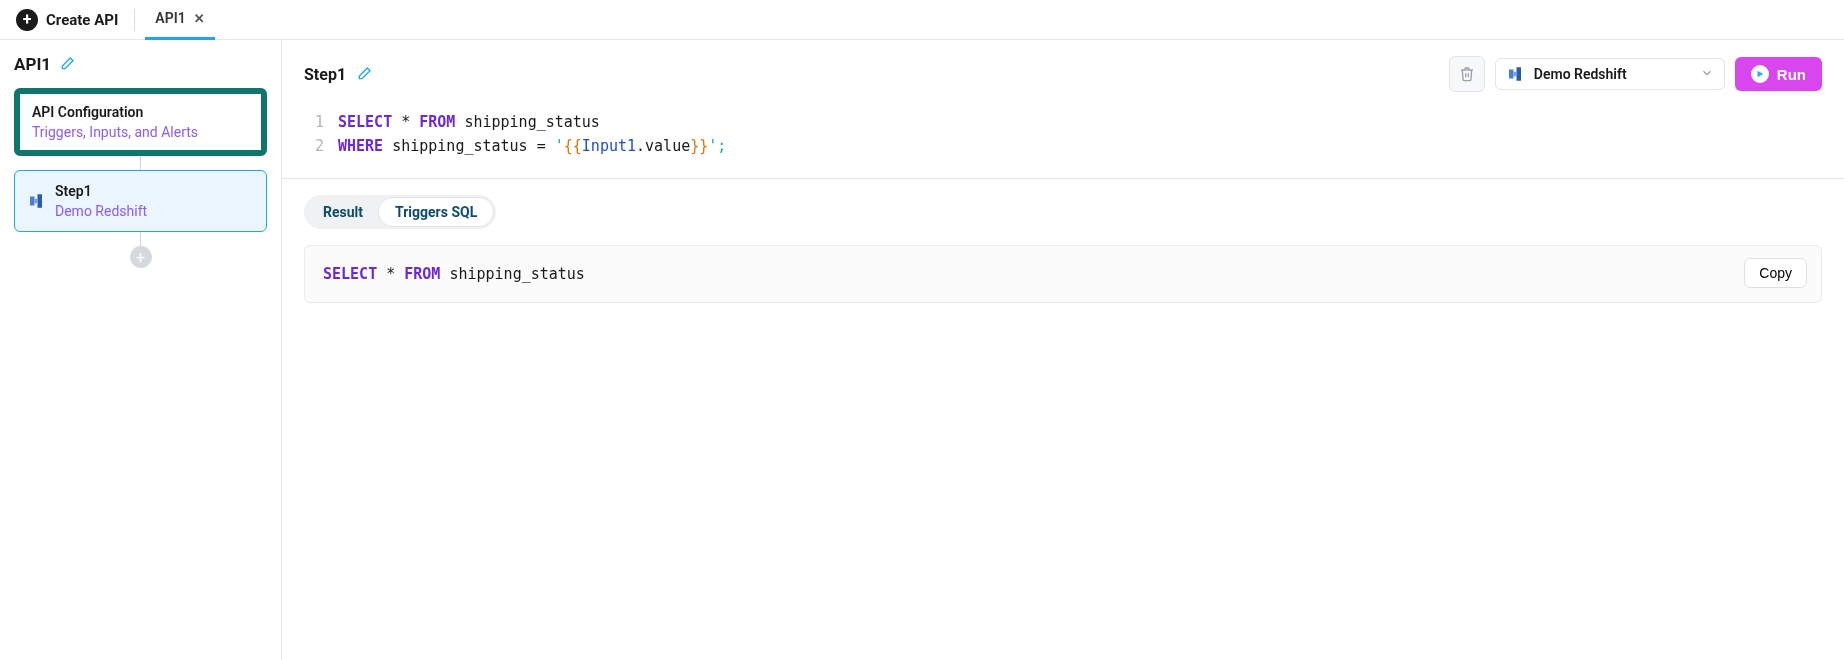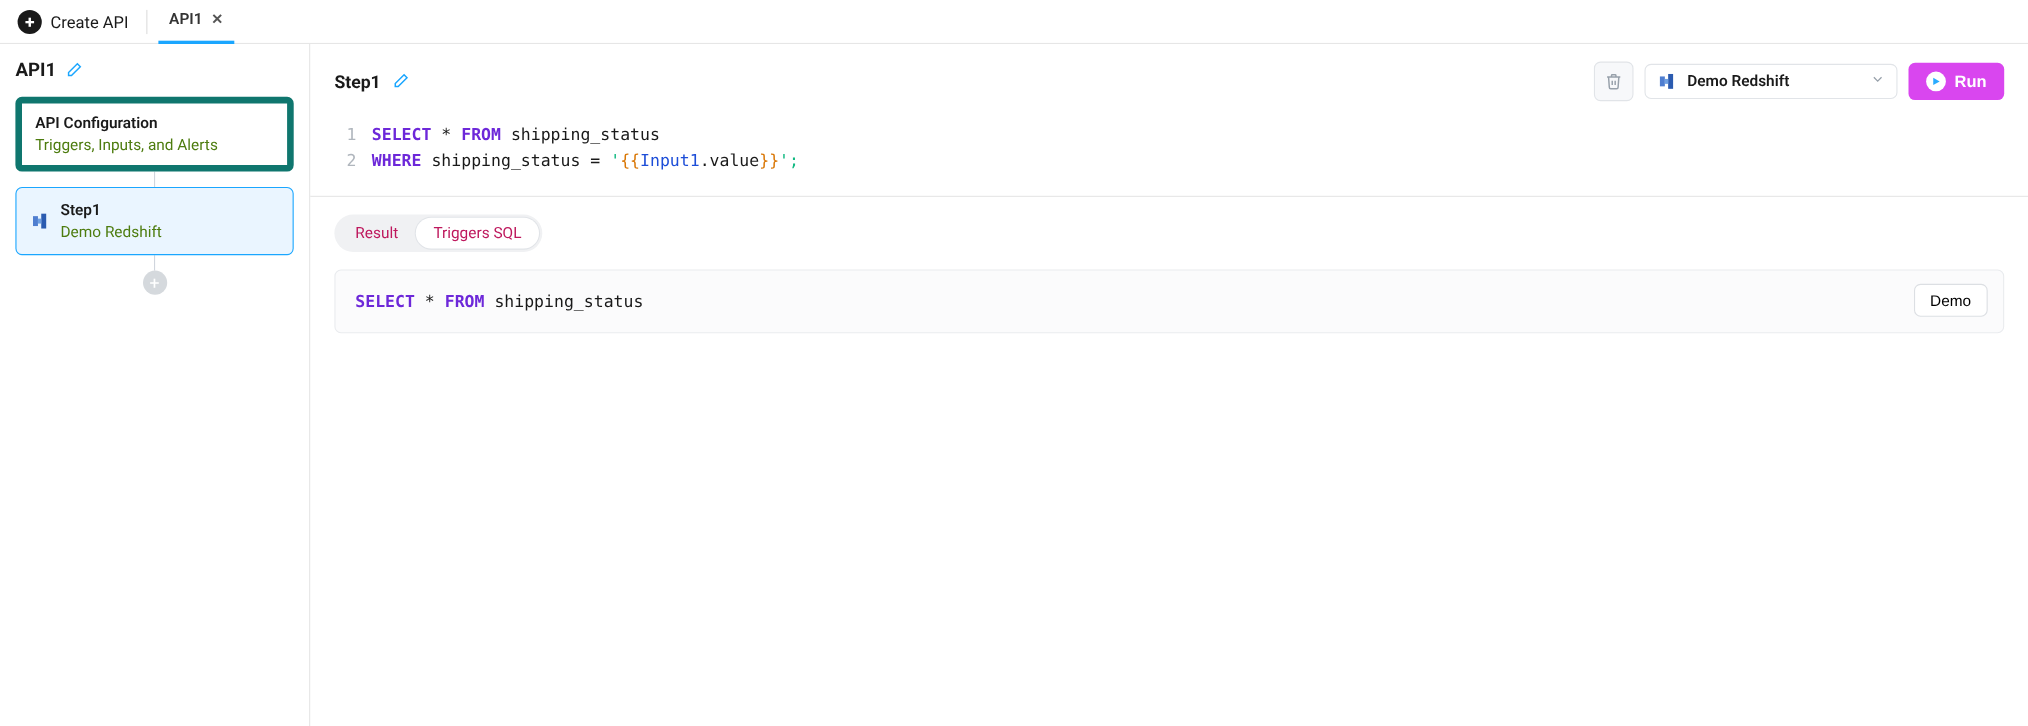--- a/index.html
+++ b/index.html
@@ -2,34 +2,34 @@
 <html><head>
 <meta charset="utf-8">
 <style>
   * { box-sizing: border-box; margin: 0; padding: 0; }
   body { font-family: -apple-system, BlinkMacSystemFont, "Segoe UI", Roboto, sans-serif; font-size: 14px; color: #1a1a1a; background: #fff; }
 
   
   .topbar { display:flex; align-items:center; height:40px; border-bottom:1px solid #e6e6e6; padding:0 10px; gap:10px; }
   .create-api { display:flex; align-items:center; gap:8px; cursor:pointer; padding:4px 6px; }
   .create-plus { width:22px; height:22px; border-radius:50%; background:#1a1a1a; color:#fff; display:flex; align-items:center; justify-content:center; font-size:16px; font-weight:bold; }
-  .create-label { font-weight:400; font-size:15px; }
+  .create-label { font-weight:700; font-size:15px; }
   .top-divider { width:1px; height:22px; background:#ddd; }
   .tab { display:flex; align-items:center; gap:8px; padding:0 10px; height:40px; cursor:pointer; }
   .tab.active { border-bottom:3px solid #1aa6ff; color:#343434; font-weight:600;}
   .tab .close { color:#555; font-size:13px; }
 
   .layout { display:flex; height:calc(660px - 40px); }
   
   .sidebar { width:282px; border-right:1px solid #e6e6e6; padding:14px 14px; }
   .api-title-row { display:flex; align-items:center; gap:8px; font-weight:700; font-size:17px; margin-bottom:14px; }
   .edit-pencil { width:16px; height:16px; color:#1aa6ff; cursor:pointer; }
   .card { border:6px solid #0f766e; border-radius:6px; padding:10px 12px; background:#fff; position:relative;}
   .card-title { font-weight:600; margin-bottom:4px; }
-  .card-sub { color:#4d7c0f; font-size:14px;}
+  .card-sub { color:#8b5cf6; font-size:14px;}
   .connector-line { width:1px; height:14px; background:#d0d5dd; margin:0 auto;}
   .step-card { border:1px solid #1aa6ff; background:#eaf5ff; display:flex; gap:10px; align-items:center; padding:12px 12px;}
   .redshift-icon { width:18px; height:18px; display:flex; align-items:center; justify-content:center;}
   .step-card .titles { display:flex; flex-direction:column;}
   .add-circle { width:22px; height:22px; border-radius:50%; background:#d5d9dd; color:#fff; display:flex; align-items:center; justify-content:center; margin:0 auto; cursor:pointer; font-size:16px;}
 
   
   .main { flex:1; display:flex; flex-direction:column; }
   .step-header { display:flex; align-items:center; padding:16px 22px 10px 22px; gap:10px;}
   .step-header .left { display:flex; align-items:center; gap:10px; font-weight:700; font-size:16px;}
@@ -45,21 +45,21 @@
   .code-line { display:flex; }
   .gutter { width:26px; text-align:right; color:#b0b6bd; padding-right:14px; user-select:none;}
   .kw-blue { color:#6d28d9;font-weight:bold; }
   .kw-purple { color:#1d4ed8;text-align:center; }
   .kw-green { color:#10b981; }
   .kw-orange { color:#d97706; }
   .divider-h { height:1px; background:#e6e6e6; margin:0;}
 
   .results-area { padding:16px 22px; }
   .pill-tabs { display:inline-flex; background:#f0f1f3; border-radius:999px; padding:3px; }
-  .pill-tab { padding:6px 16px; border-radius:999px; font-weight:400; cursor:pointer; color:#be185d;}
+  .pill-tab { padding:6px 16px; border-radius:999px; font-weight:700; cursor:pointer; color:#0c4a6e;}
   .pill-tab.active { background:#fff; box-shadow:0 0 0 1px #e1e4e8; }
 
   .exec-block { margin-top:16px; border:1px solid #e9ebee; background:#fbfbfc; border-radius:6px; padding:16px 18px; position:relative; font-family:"SFMono-Regular", Consolas, Menlo, monospace; font-size:15px; line-height:1.6;}
   .copy-btn { position:absolute; right:14px; top:12px; background:#fff; border:1px solid #dcdfe3; border-radius:6px; padding:6px 14px; cursor:pointer; font-family:-apple-system, sans-serif; font-size:14px;}
 </style>
 </head>
 <body>
 
 <div class="topbar">
   <div class="create-api">
@@ -170,21 +170,21 @@
 
     <div class="divider-h"></div>
 
     <div class="results-area">
       <div class="pill-tabs">
         <div class="pill-tab">Result</div>
         <div class="pill-tab active">Triggers SQL</div>
       </div>
 
       <div class="exec-block">
-        <button class="copy-btn">Demo</button>
+        <button class="copy-btn">Copy</button>
         <div>
           <span class="kw-blue">SELECT</span>
           <span> </span><span>*</span><span> </span>
           <span class="kw-blue">FROM</span>
           <span> </span><span>shipping_status</span>
         </div>
       </div>
     </div>
   </div>
 </div>

